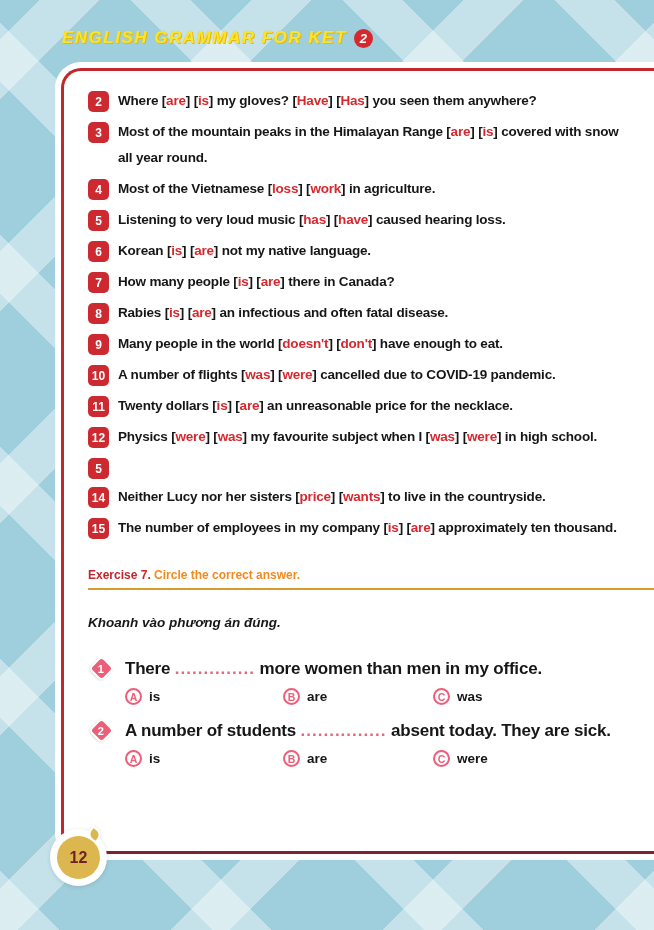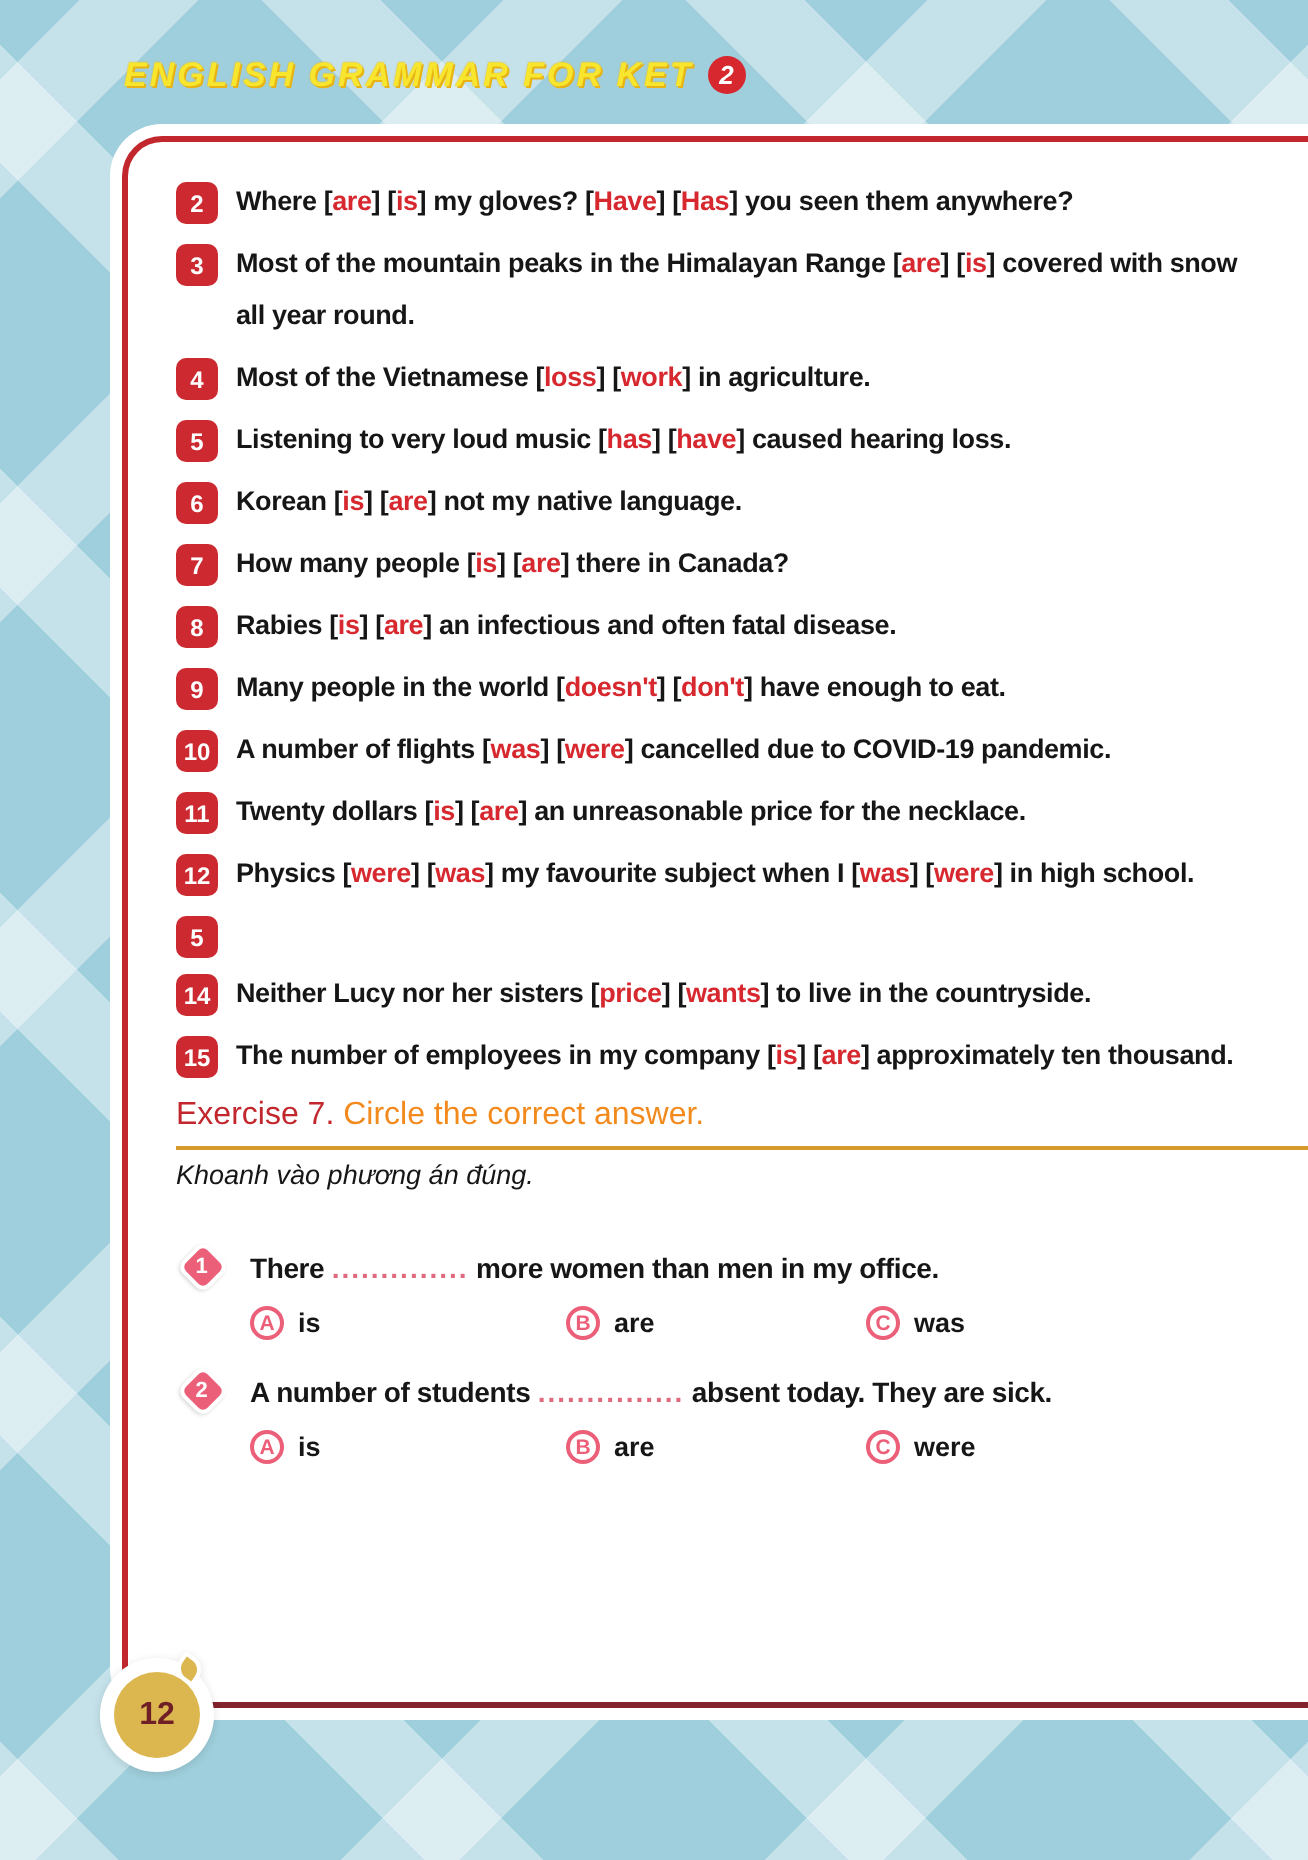--- a/index.html
+++ b/index.html
@@ -26,21 +26,21 @@
     background-color:var(--bg-base);
     background-image:
       repeating-linear-gradient(45deg,  var(--bg-stripe) 0 42px, transparent 42px 150px),
       repeating-linear-gradient(-45deg, var(--bg-stripe) 0 42px, transparent 42px 150px);
   }
   .header-title{
     position:absolute; left:62px; top:28px;
     font-size:17px; font-weight:bold; font-style:italic;
     letter-spacing:1.5px; color:var(--title-yellow);
     text-shadow:0 0 1px #e8b414, 1px 1px 0 #e8b414;
-    display:flex; align-items:flex-start; gap:7px;
+    display:flex; align-items:flex-end; gap:7px;
     z-index:3; white-space:nowrap;
   }
   .volume-badge{
     display:inline-flex; align-items:center; justify-content:center;
     width:19px; height:19px; border-radius:50%;
     background:var(--word-red); color:#fff;
     font-size:13px; font-weight:bold; font-style:italic;
     text-shadow:none; letter-spacing:0;
   }
   .card-outer{
@@ -66,41 +66,41 @@
   .item-text{
     width:502px; color:var(--ink);
     font-size:13.5px; font-weight:bold;
     letter-spacing:-0.2px; line-height:26px;
   }
   .item-text.justify{width:470px; text-align:justify;}
   .rw{color:var(--word-red);}
   .bk{color:var(--ink);}
   .dots{color:#e06a7d; letter-spacing:1px; font-weight:bold;}
   
-  .ex-heading{margin-top:8px; font-size:16px; font-weight:normal; white-space:nowrap;}
+  .ex-heading{margin-top:27px; font-size:12px; font-weight:bold; white-space:nowrap;}
   .ex-label{color:var(--card-border);}
   .ex-instruction{color:var(--orange);}
   .ex-rule{height:2px; background:var(--rule-gold); margin-top:6px; width:calc(100% + 60px);}
   .ex-subtitle{
-    margin-top:5px; font-size:13.5px; font-weight:normal; font-style:italic; color:var(--ink);
+    margin-top:25px; font-size:13.5px; font-weight:bold; font-style:italic; color:var(--ink);
   }
   
   .questions{margin-top:26px;}
   .question{margin-bottom:13px;}
   .q-line{display:flex; gap:14px; align-items:flex-start;}
   .q-badge{
     flex:0 0 auto; width:19px; height:19px; margin:3px 0 0 4px;
     background:var(--pink); border:2px solid #fff; border-radius:5px;
     transform:rotate(45deg);
     box-shadow:0 1px 2px rgba(0,0,0,.15);
     display:flex; align-items:center; justify-content:center;
   }
   .q-num{transform:rotate(-45deg); color:#fff; font-size:11px; font-weight:bold;}
   .q-text{
-    color:var(--ink); font-size:14px; font-weight:bold;
+    color:var(--ink); font-size:17px; font-weight:bold;
     letter-spacing:-0.2px; line-height:26px; width:500px;
   }
   .q-options{display:flex; margin:6px 0 0 37px;}
   .q-option{display:flex; align-items:center; gap:7px;}
   .q-option:nth-child(1){width:158px;}
   .q-option:nth-child(2){width:150px;}
   .opt-circle{
     flex:0 0 auto; width:17px; height:17px; border-radius:50%;
     border:2px solid var(--pink); color:var(--pink);
     font-size:10.5px; font-weight:bold;

